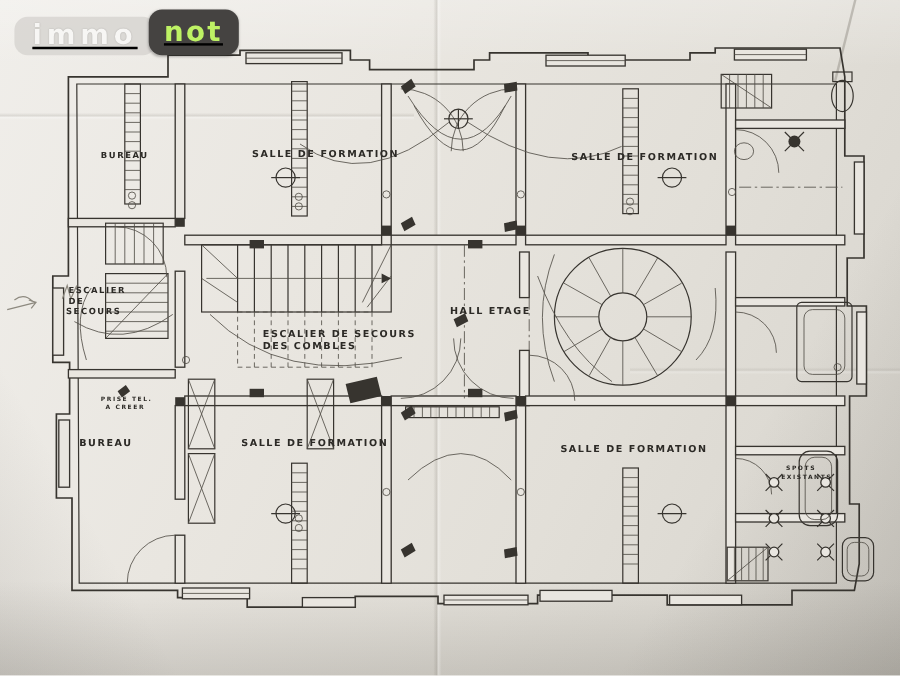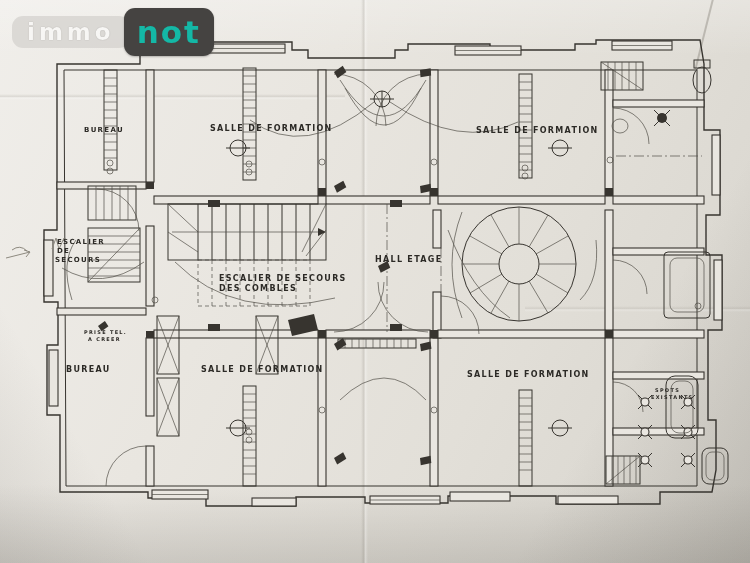--- a/index.html
+++ b/index.html
@@ -17,29 +17,29 @@
       linear-gradient(60deg,rgba(92,88,80,.14) 0%,rgba(0,0,0,0) 14%);
   }
   .crease-v{position:absolute;top:0;height:563px;width:7px;left:361px;
     background:linear-gradient(90deg,rgba(0,0,0,0),rgba(110,105,95,.18) 40%,rgba(255,255,255,.30) 62%,rgba(0,0,0,0));}
   .crease-h1{position:absolute;left:0;top:94px;width:46%;height:6px;
     background:linear-gradient(180deg,rgba(0,0,0,0),rgba(110,105,95,.15) 40%,rgba(255,255,255,.28) 65%,rgba(0,0,0,0));}
   .crease-h2{position:absolute;right:0;top:306px;width:30%;height:6px;
     background:linear-gradient(180deg,rgba(0,0,0,0),rgba(110,105,95,.12) 40%,rgba(255,255,255,.22) 65%,rgba(0,0,0,0));}
   .fold-tr{position:absolute;left:704px;top:-8px;width:2px;height:78px;
     transform:rotate(14deg);background:rgba(140,135,126,.45);}
-  .logo{position:absolute;left:12px;top:8px;display:flex;align-items:center;z-index:5;}
+  .logo{position:absolute;left:12px;top:8px;display:flex;align-items:flex-end;z-index:5;text-decoration:underline;}
   .logo-immo{
     background:rgba(214,211,207,.8);color:#f7f6f4;border-radius:11px;
     padding:3px 15px;font-size:23px;font-weight:600;letter-spacing:4px;
     text-shadow:0 0 1px rgba(150,147,142,.9);
   }
   .logo-not{
-    background:#454341;color:#14b8a6;border-radius:11px;
-    padding:6px 13px;font-size:31px;font-weight:700;letter-spacing:2px;
+    background:#454341;color:#bef264;border-radius:11px;
+    padding:6px 13px;font-size:23px;font-weight:700;letter-spacing:2px;
     margin-left:-6px;box-shadow:0 1px 2px rgba(0,0,0,.25);
   }
   svg{position:absolute;left:0;top:0;z-index:2;}
   .w{fill:#e9e6e0;stroke:#37342f;stroke-width:1.1;}
   .ln{stroke:#37342f;fill:none;stroke-width:1;}
   .ln2{stroke:#37342f;fill:none;stroke-width:1.4;}
   .thin{stroke:#524f48;fill:none;stroke-width:.7;}
   .dash{stroke-dasharray:4 3;}
   .ddot{stroke-dasharray:10 3 2 3;}
   .ink{fill:#37342f;stroke:none;}

